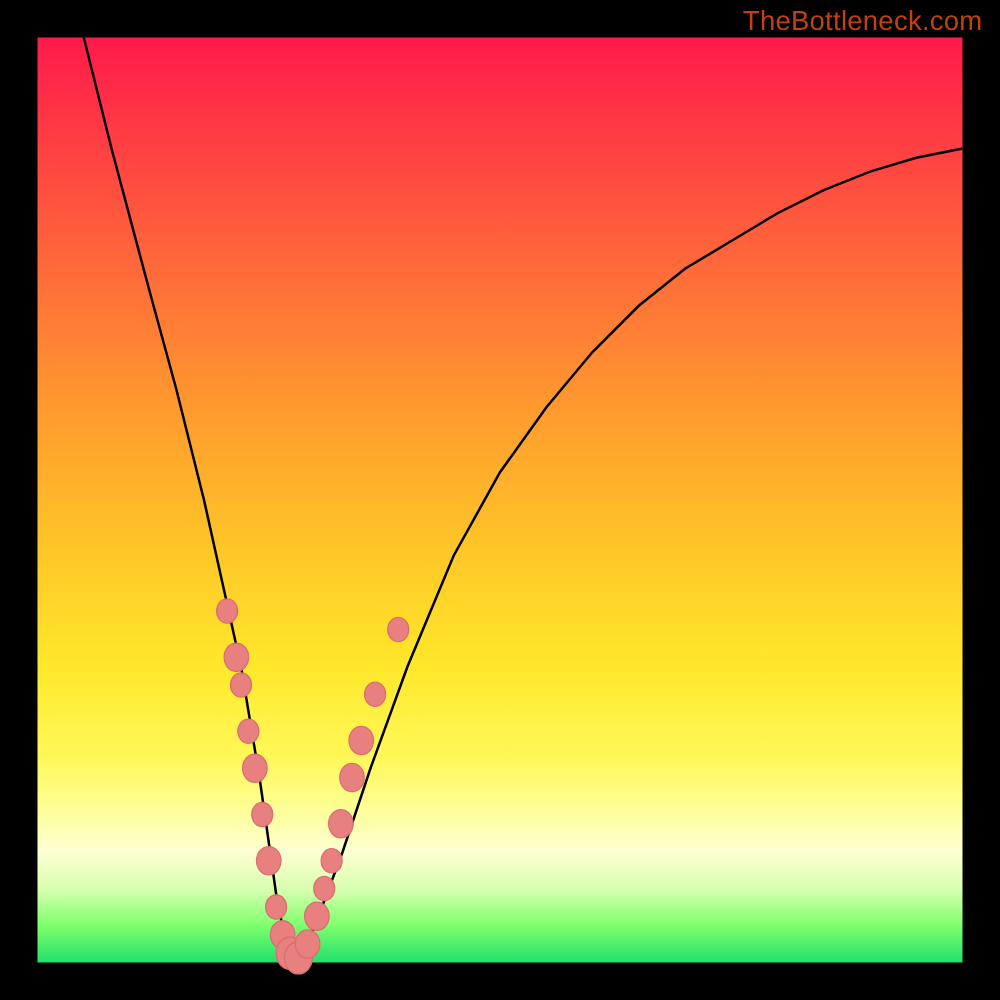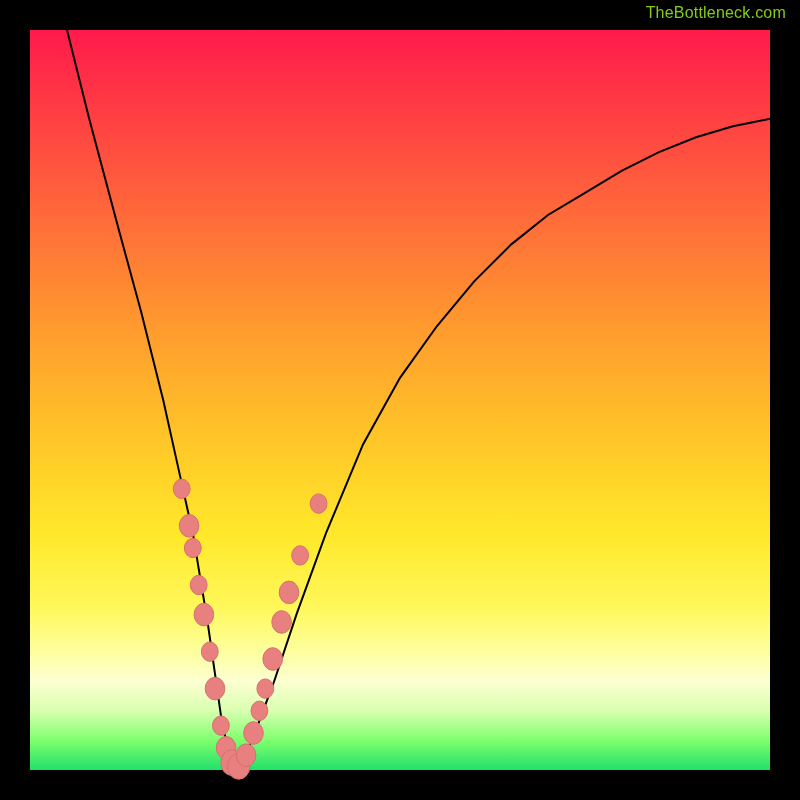--- a/index.html
+++ b/index.html
@@ -36,22 +36,22 @@
       #fdffd2 88%,
       #d9ffb0 92%,
       #7eff6e 96%,
       #22e06a 100%
     );
   }
   .watermark {
     position: absolute;
     top: 4px;
     right: 14px;
-    color: #84cc16;
-    font-size: 16px;
+    color: #c2410c;
+    font-size: 22px;
     letter-spacing: 0.2px;
     user-select: none;
   }
   svg.curve {
     position: absolute;
     left: 0;
     top: 0;
     width: 740px;
     height: 740px;
     overflow: visible;

